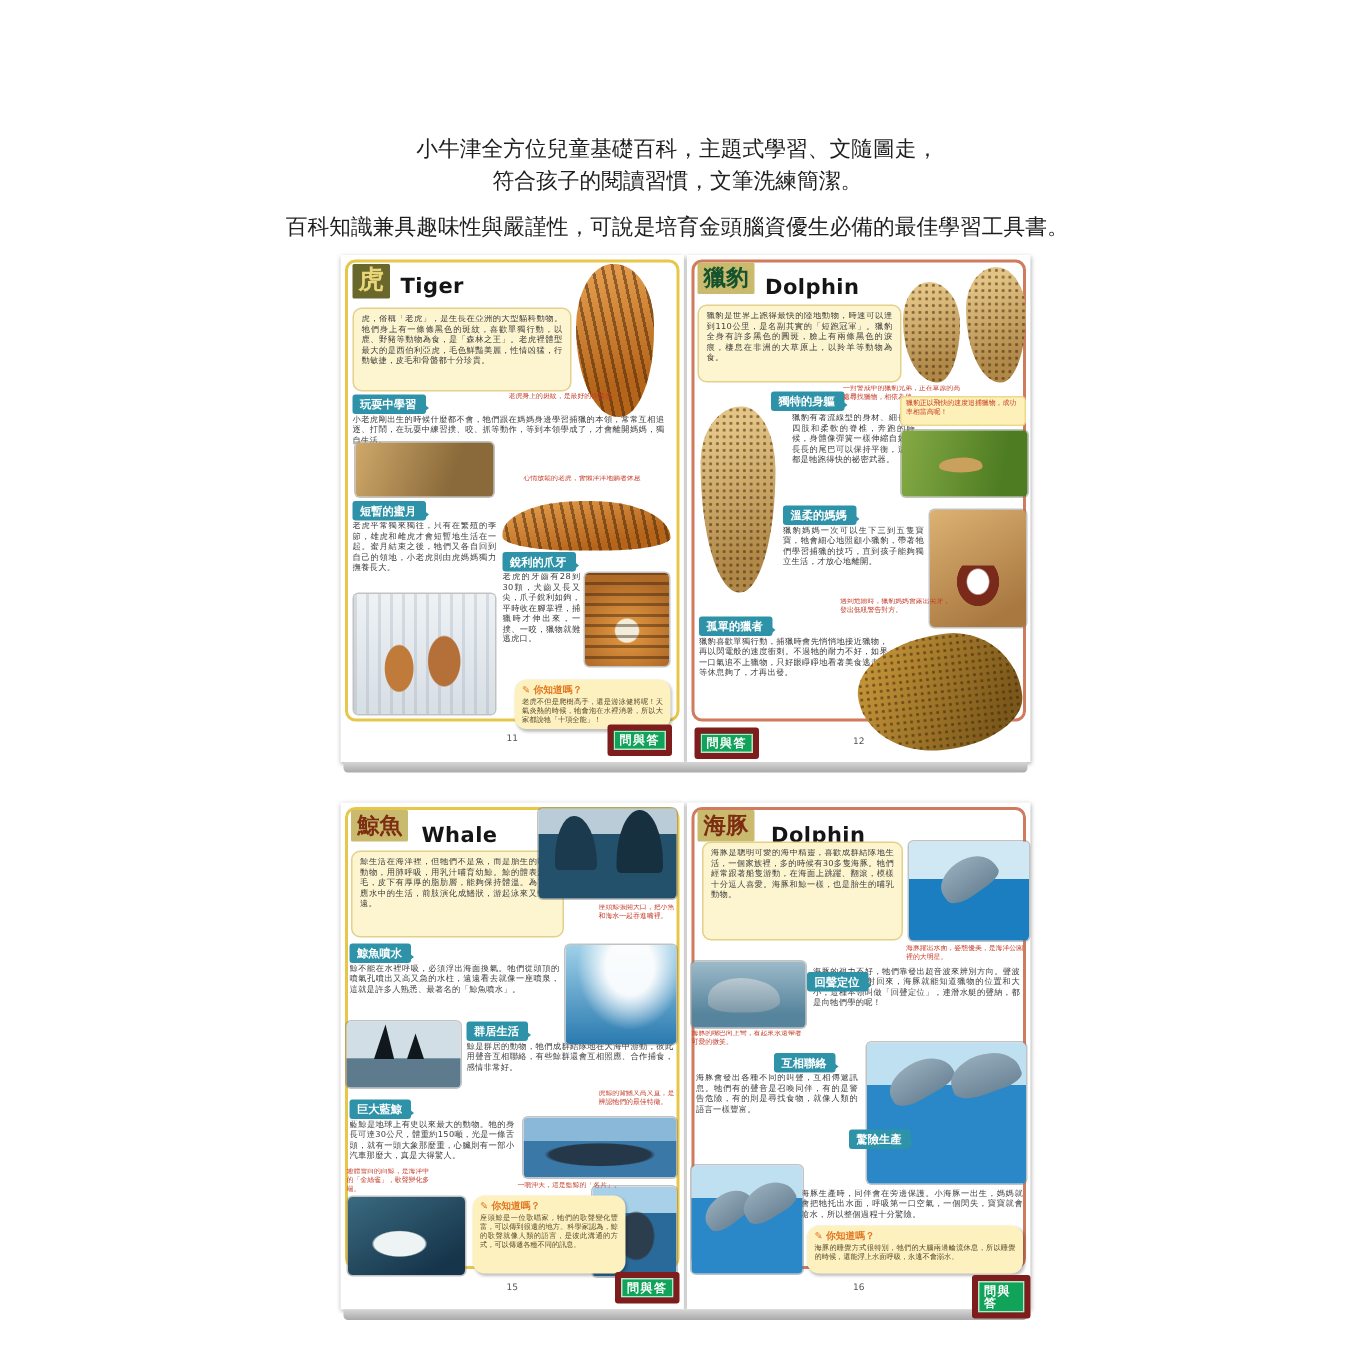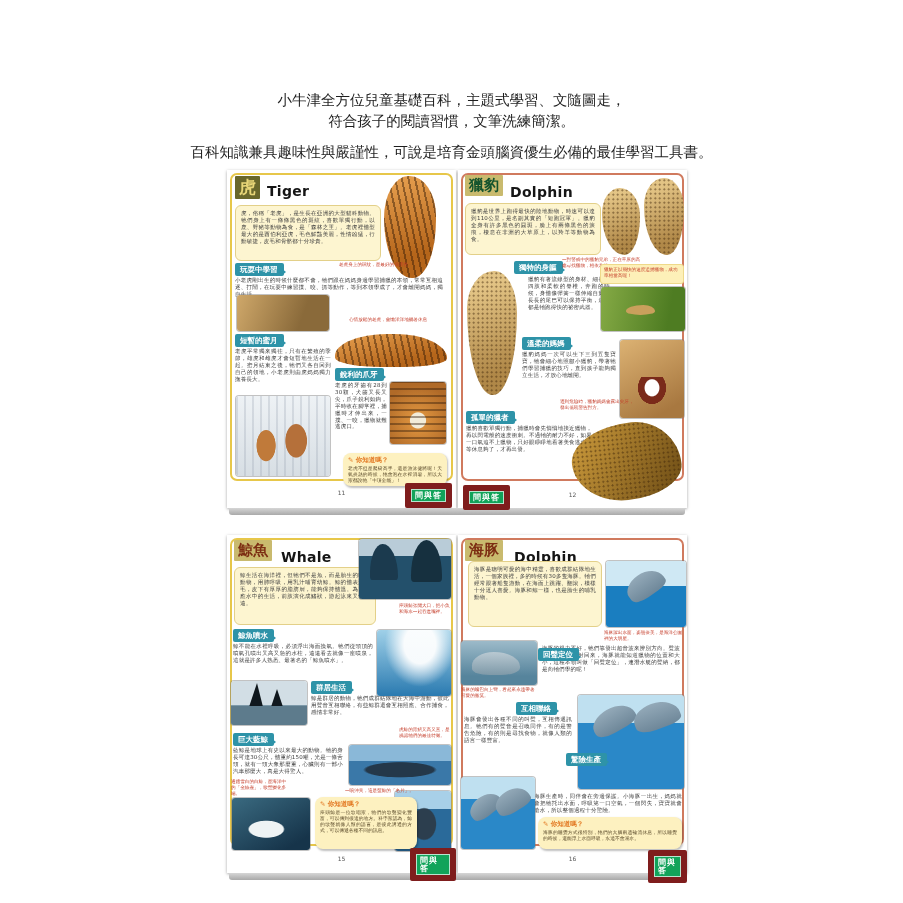--- a/index.html
+++ b/index.html
@@ -32,21 +32,21 @@
         border-left:5px solid var(--accent_teal,#2e93a8);}
   .cap{position:absolute;font-size:4.6px;line-height:5.8px;color:var(--caption_red,#c43b28);
         overflow:hidden;z-index:4;}
   .capbox{background:#fdf0b8;border:1px solid #eed98a;border-radius:3px;padding:2px 3px;box-sizing:border-box;}
   .know{position:absolute;background:var(--know_bg,#fdf1c0);border-radius:8px;padding:3px 5px;
         box-shadow:1px 1.5px 2px rgba(0,0,0,.25);box-sizing:border-box;overflow:hidden;z-index:5;}
   .know-title{color:var(--know_title_orange,#e2761f);font-size:6.5px;font-weight:bold;margin-bottom:1px;}
   .know-text{font-size:4.8px;line-height:6px;color:#5a4a2a;text-align:justify;}
   .pnum{position:absolute;width:100%;text-align:center;font-size:6px;color:#555;}
   .badge{position:absolute;background:var(--badge_green,#12a35a);color:#fff;font-size:8px;font-weight:bold;
-        line-height:1;padding:2.5px 4px;border:6px solid #7f1d1d;border-radius:2px;letter-spacing:1px;
+        line-height:1;padding:2.5px 4px;border:4px solid #7f1d1d;border-radius:2px;letter-spacing:1px;
         box-shadow:inset 0 0 0 1px rgba(255,255,255,.7);z-index:6;}
   
   .ph{position:absolute;border-radius:3px;overflow:hidden;z-index:1;}
   .ph.bordered{box-shadow:0 0 0 1px rgba(120,120,120,.45);}
   .cutout{overflow:visible;border-radius:0;}
   .blob{position:absolute;}
   .stripes::before{content:"";position:absolute;inset:0;border-radius:inherit;
         background:repeating-linear-gradient(78deg,transparent 0 4.5px,rgba(50,25,5,.45) 4.5px 6.5px);}
   .spots::before{content:"";position:absolute;inset:0;border-radius:inherit;
         background-image:radial-gradient(circle,rgba(60,35,8,.55) .8px,transparent 1.2px);

